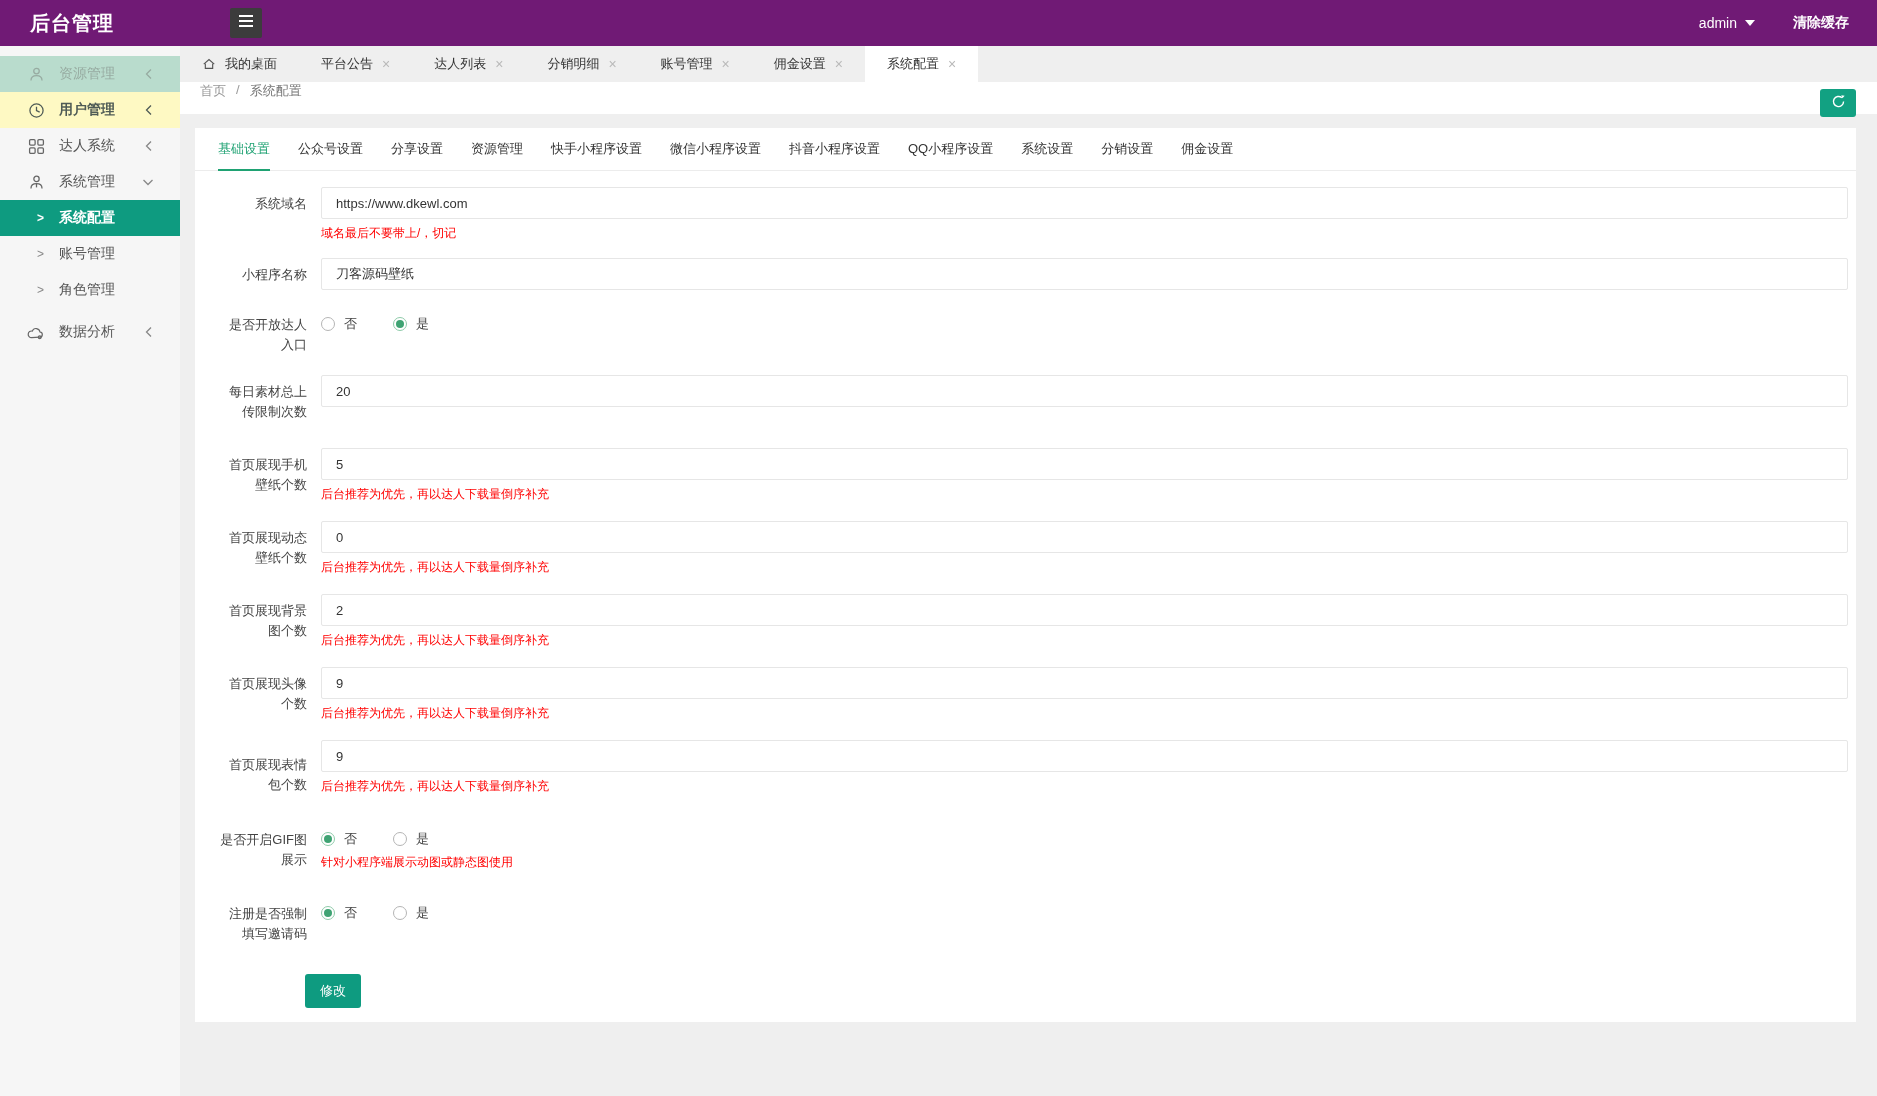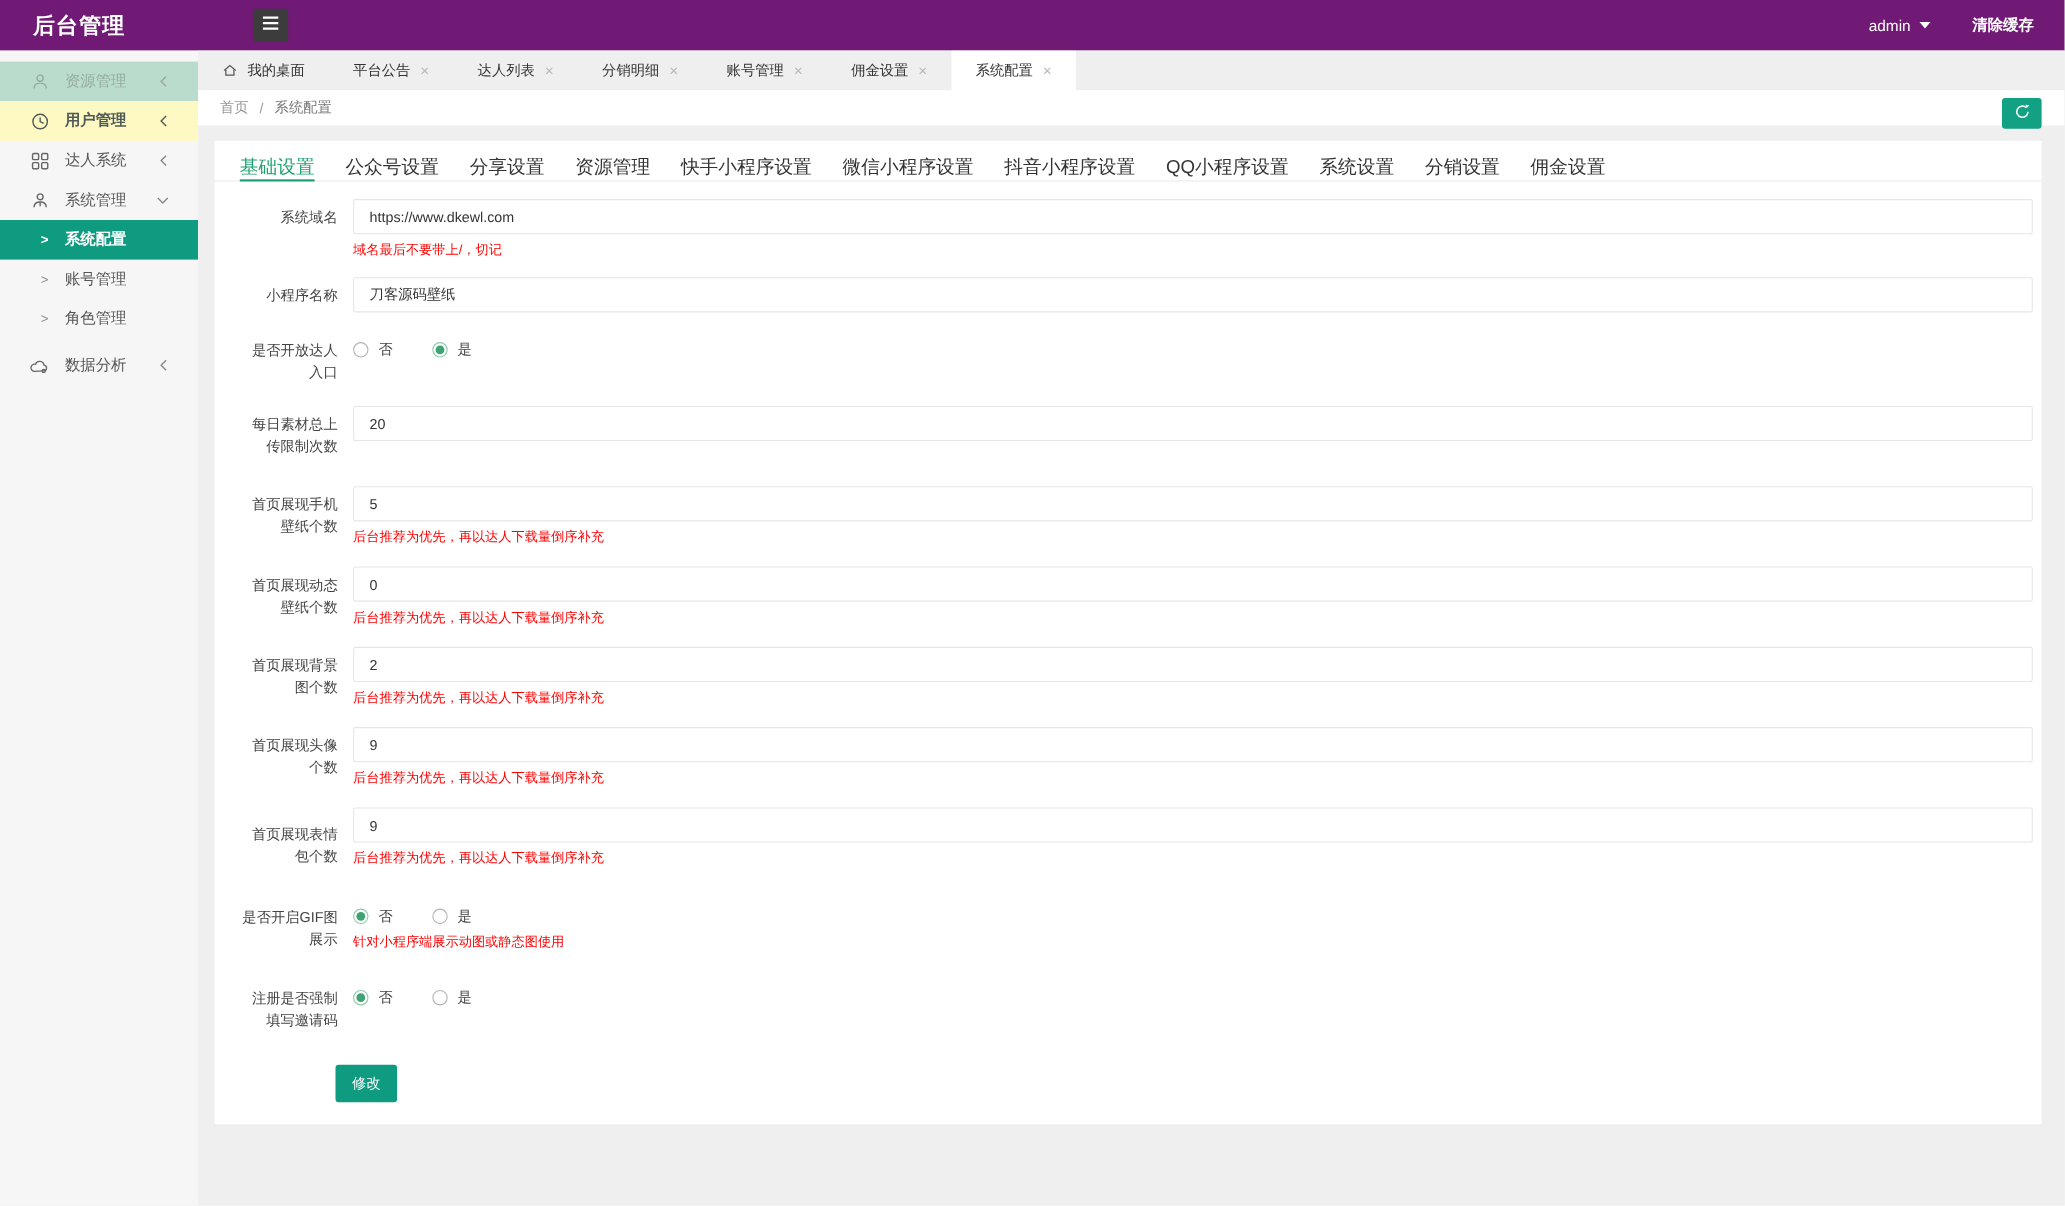--- a/index.html
+++ b/index.html
@@ -35,31 +35,31 @@
 
   
   .content { flex:1; display:flex; flex-direction:column; background:#efefef; overflow:hidden; }
 
   .tabbar { height:36px; background:#efefef; display:flex; flex-shrink:0; }
   .wtab { display:flex; align-items:center; padding:0 22px; gap:9px; font-size:13px; color:#333; cursor:pointer; }
   .wtab.active { background:#fff; }
   .wtab .x { color:#b9b9b9; font-size:14px; line-height:1; cursor:pointer; }
   .home-ic { display:flex; }
 
-  .crumb-bar { height:32px; background:#fff; display:flex; align-items:center; padding:0 20px;
+  .crumb-bar { height:32px; background:#fff; display:flex; padding:0 20px;
                font-size:13px; color:#999; gap:10px; position:relative; flex-shrink:0; }
   .crumb-home { cursor:pointer; }
   .crumb-current { color:#777; }
   .refresh-btn { position:absolute; right:21px; top:7px; width:36px; height:28px; background:#12a182;
                  border:none; border-radius:3px; display:flex; align-items:center; justify-content:center; cursor:pointer; }
 
   
   .panel { margin:14px 21px 0 15px; background:#fff; height:894px; }
   .stabs { display:flex; gap:28px; padding:12px 0 0 23px; border-bottom:1px solid #ececec; }
-  .stab { font-size:17px; color:#333; cursor:pointer; white-space:nowrap; }
+  .stab { padding-bottom:11px; font-size:13px; color:#333; cursor:pointer; white-space:nowrap; }
   .stab.active { color:#1fa273; border-bottom:2px solid #1fa273; margin-bottom:-1px; }
 
   
   .form { padding-top:16px; }
   .frow { display:flex; margin:0 8px 18px 24px; }
   .mb16 { margin-bottom:16px; } .mb20 { margin-bottom:20px; } .mb26 { margin-bottom:26px; } .mb28 { margin-bottom:28px;align-items:flex-end; }
   .flabel { width:88px; text-align:right; font-size:13px; color:#444; line-height:20px; padding-top:7px; flex-shrink:0; }
   .fctrl { flex:1; margin-left:14px; }
   .tinput { width:100%; height:32px; border:1px solid #e6e6e6; border-radius:2px; padding:0 14px;
             font-size:13px; color:#333; outline:none; background:#fff;

